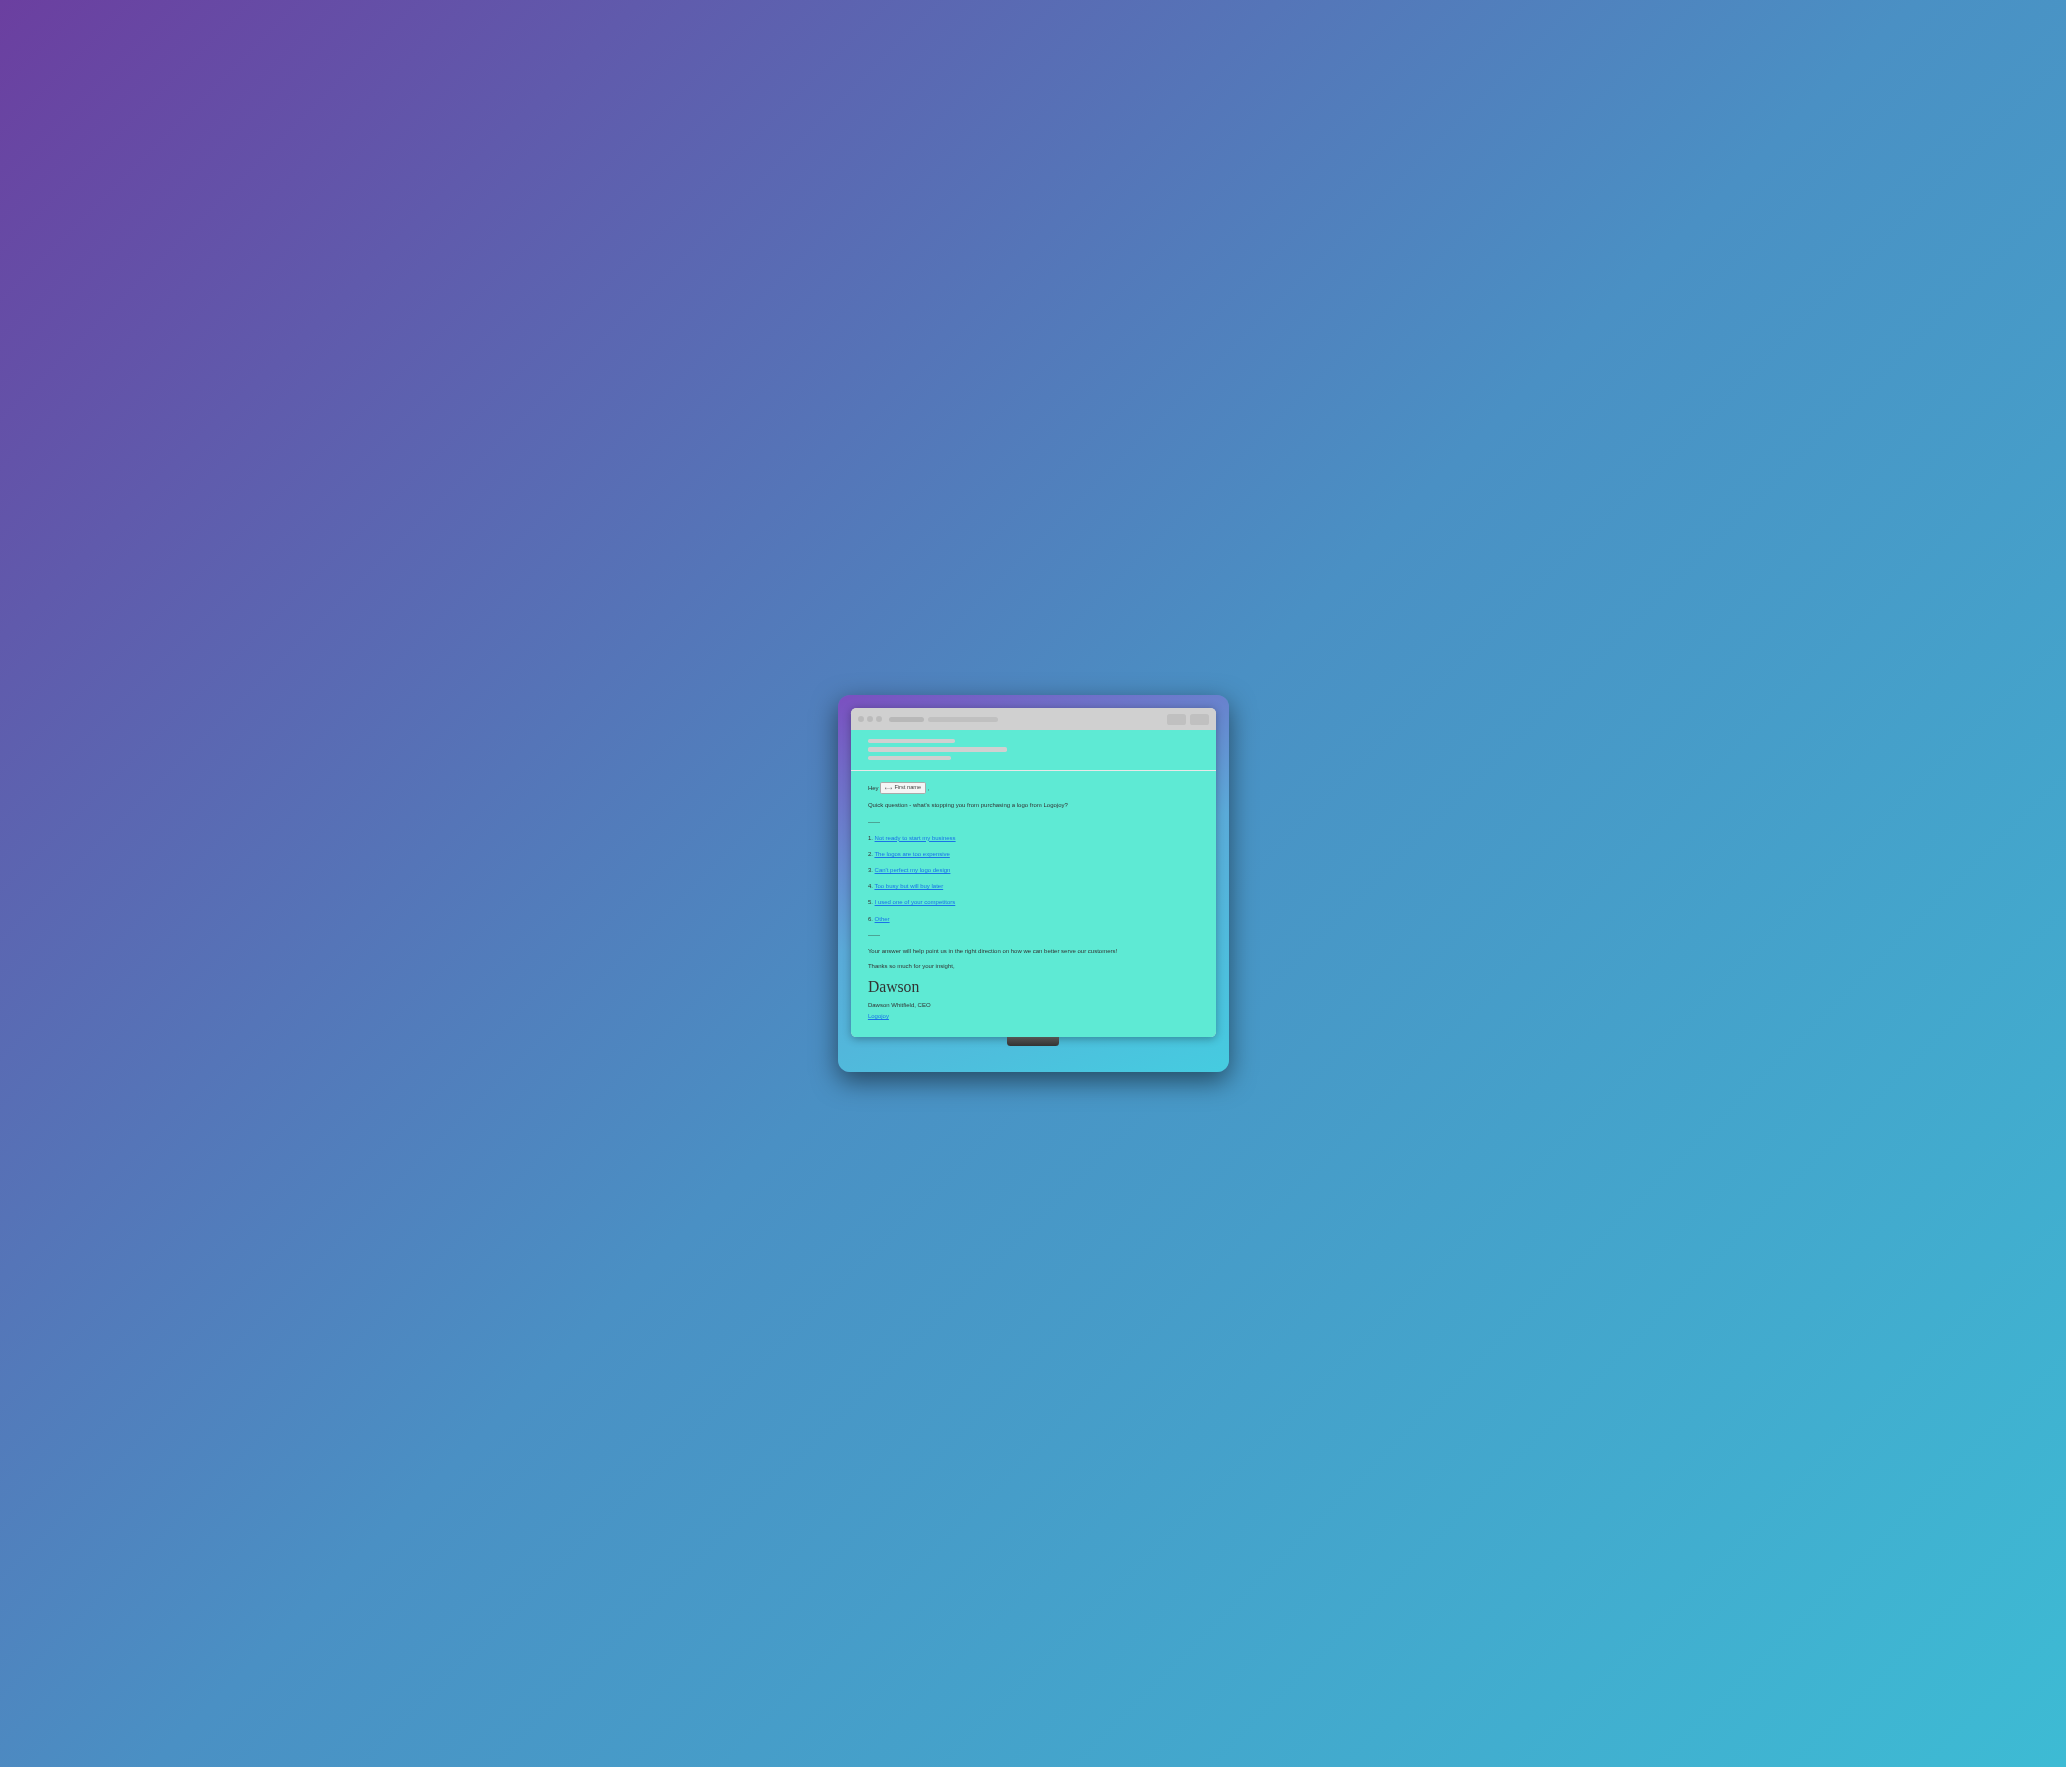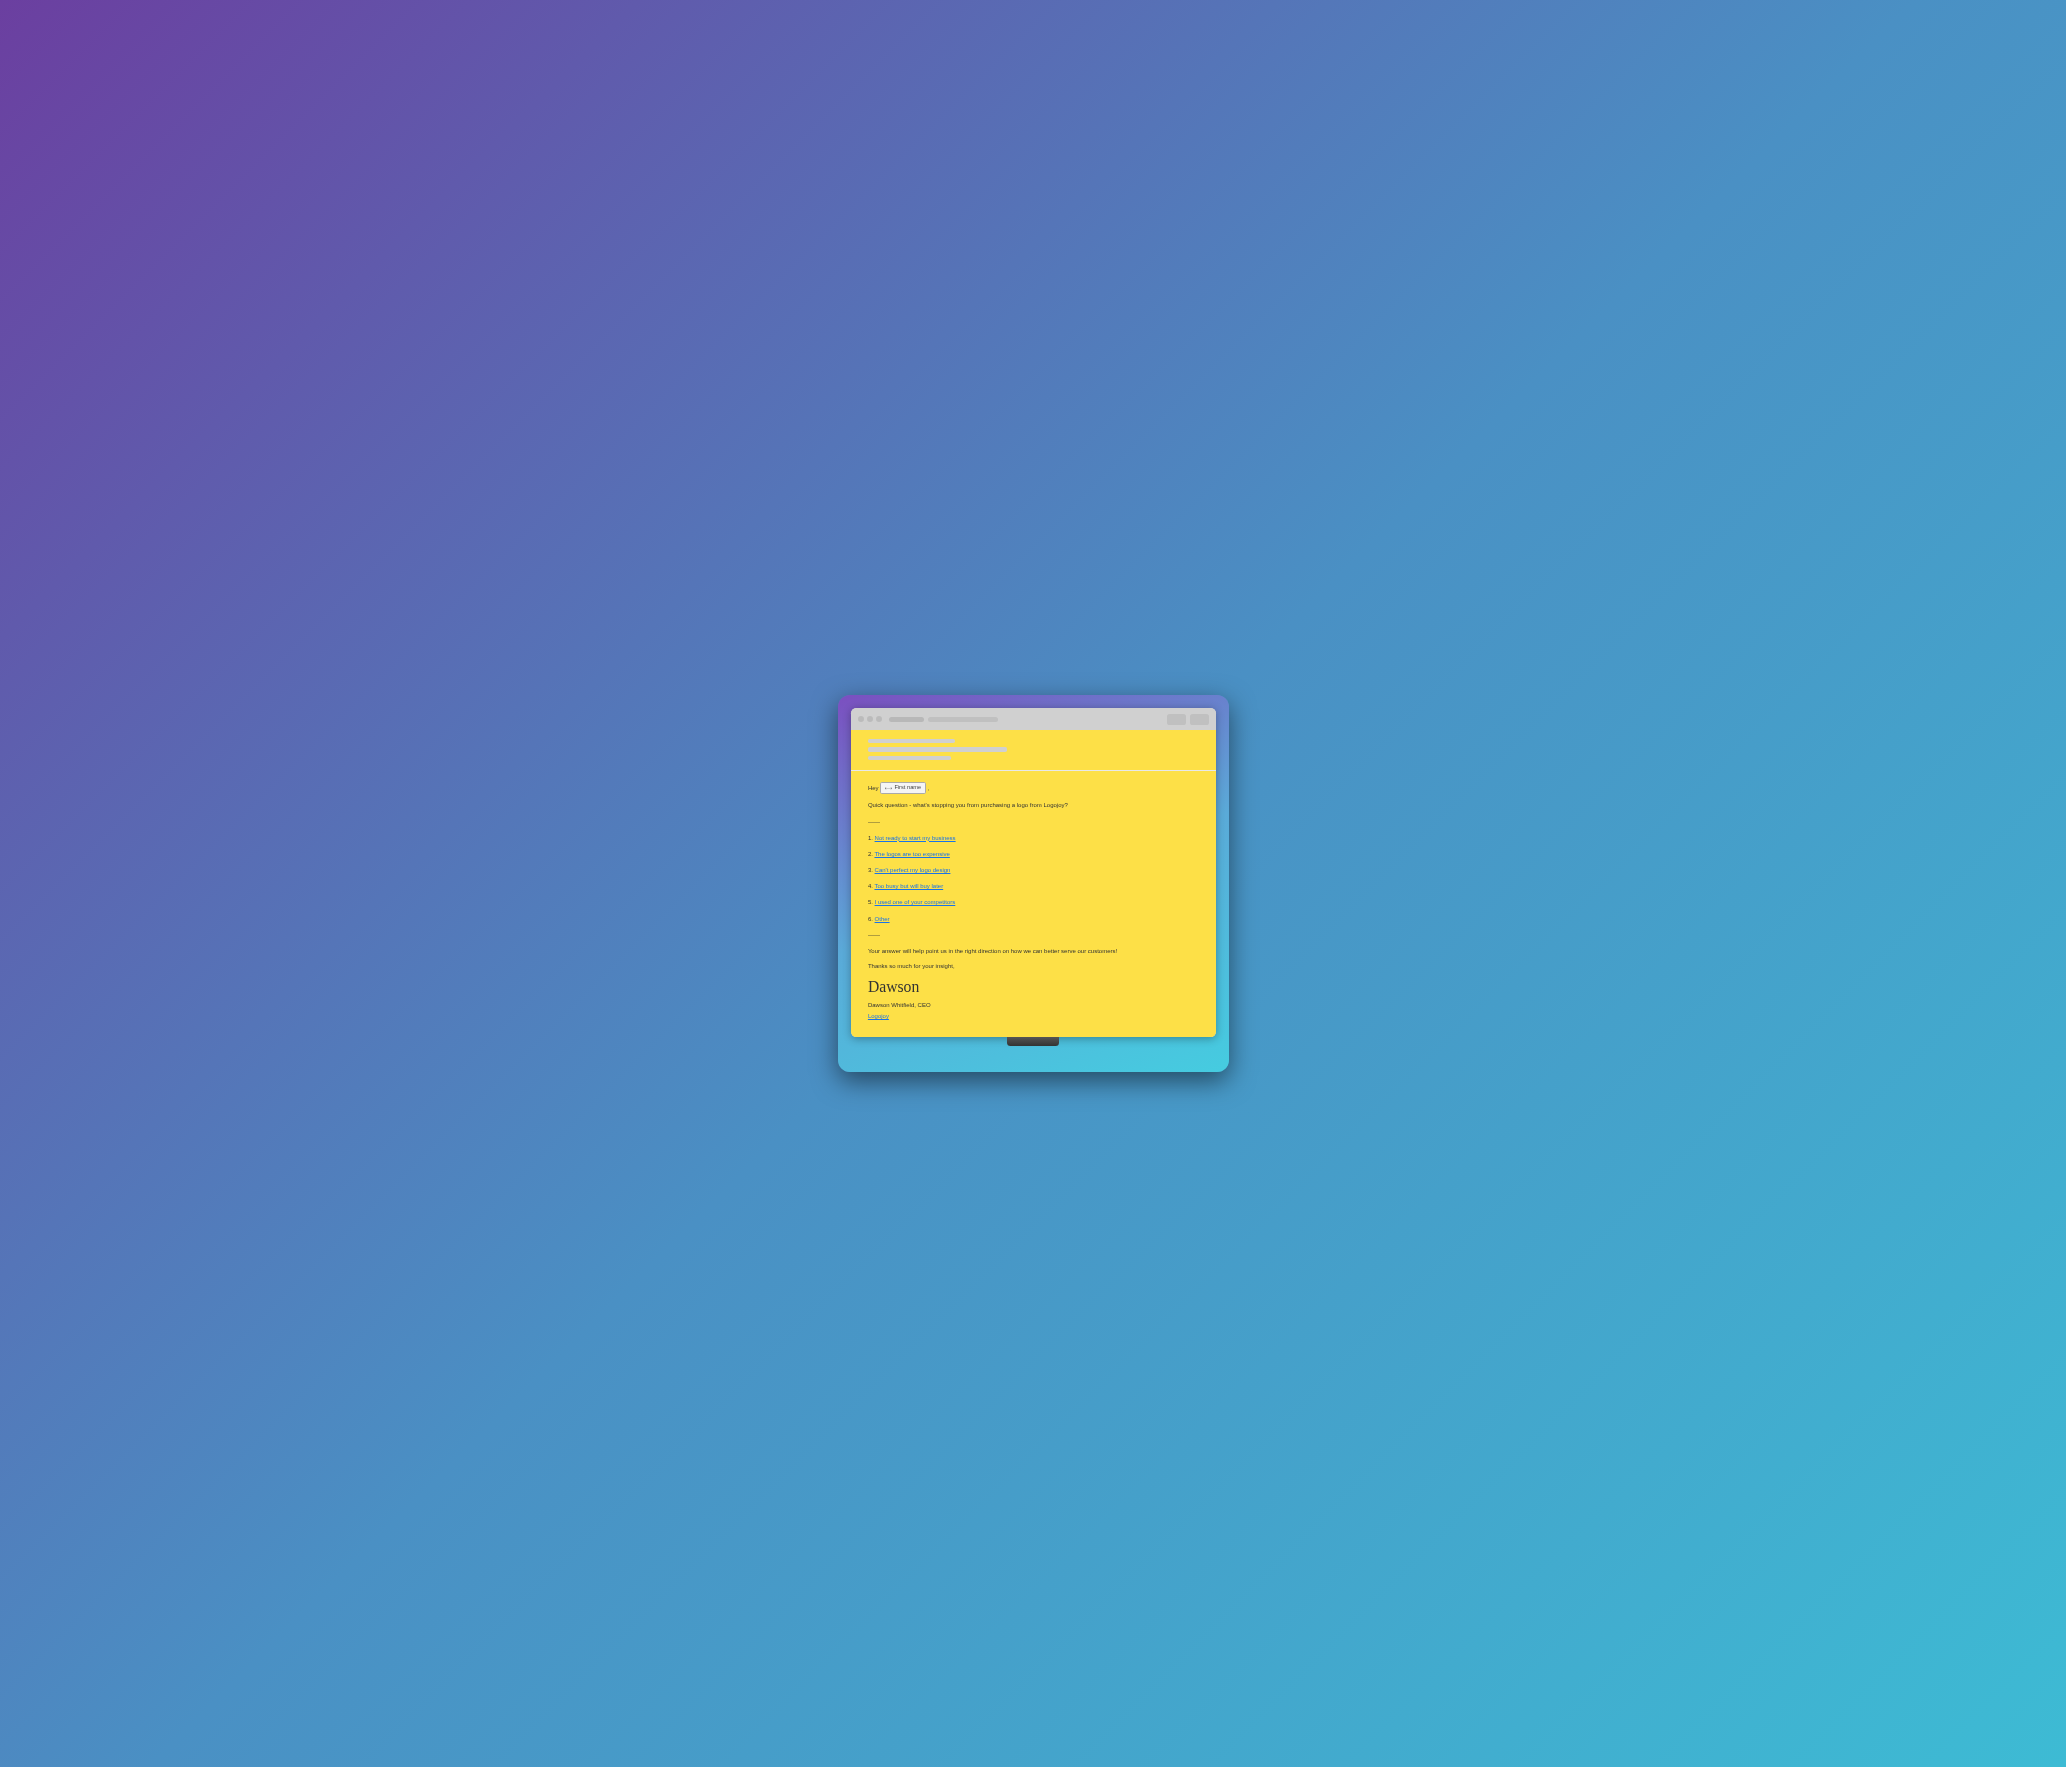--- a/index.html
+++ b/index.html
@@ -91,21 +91,21 @@
 
     .browser-btn {
       background: #c0c0c0;
       border-radius: 2.6px;
       padding: 2.6px 7px;
       min-width: 19px;
       height: 11.3px;
     }
 
     .browser-content {
-      background: #fde047;
+      background: #5eead4;
       padding: 0;
     }
 
     .email-header-area {
       padding: 8.7px 17.4px 6px 17.4px;
       border-bottom: 0.4px solid #e8e8e8;
     }
 
     .header-line {
       background: #d0d0d0;

